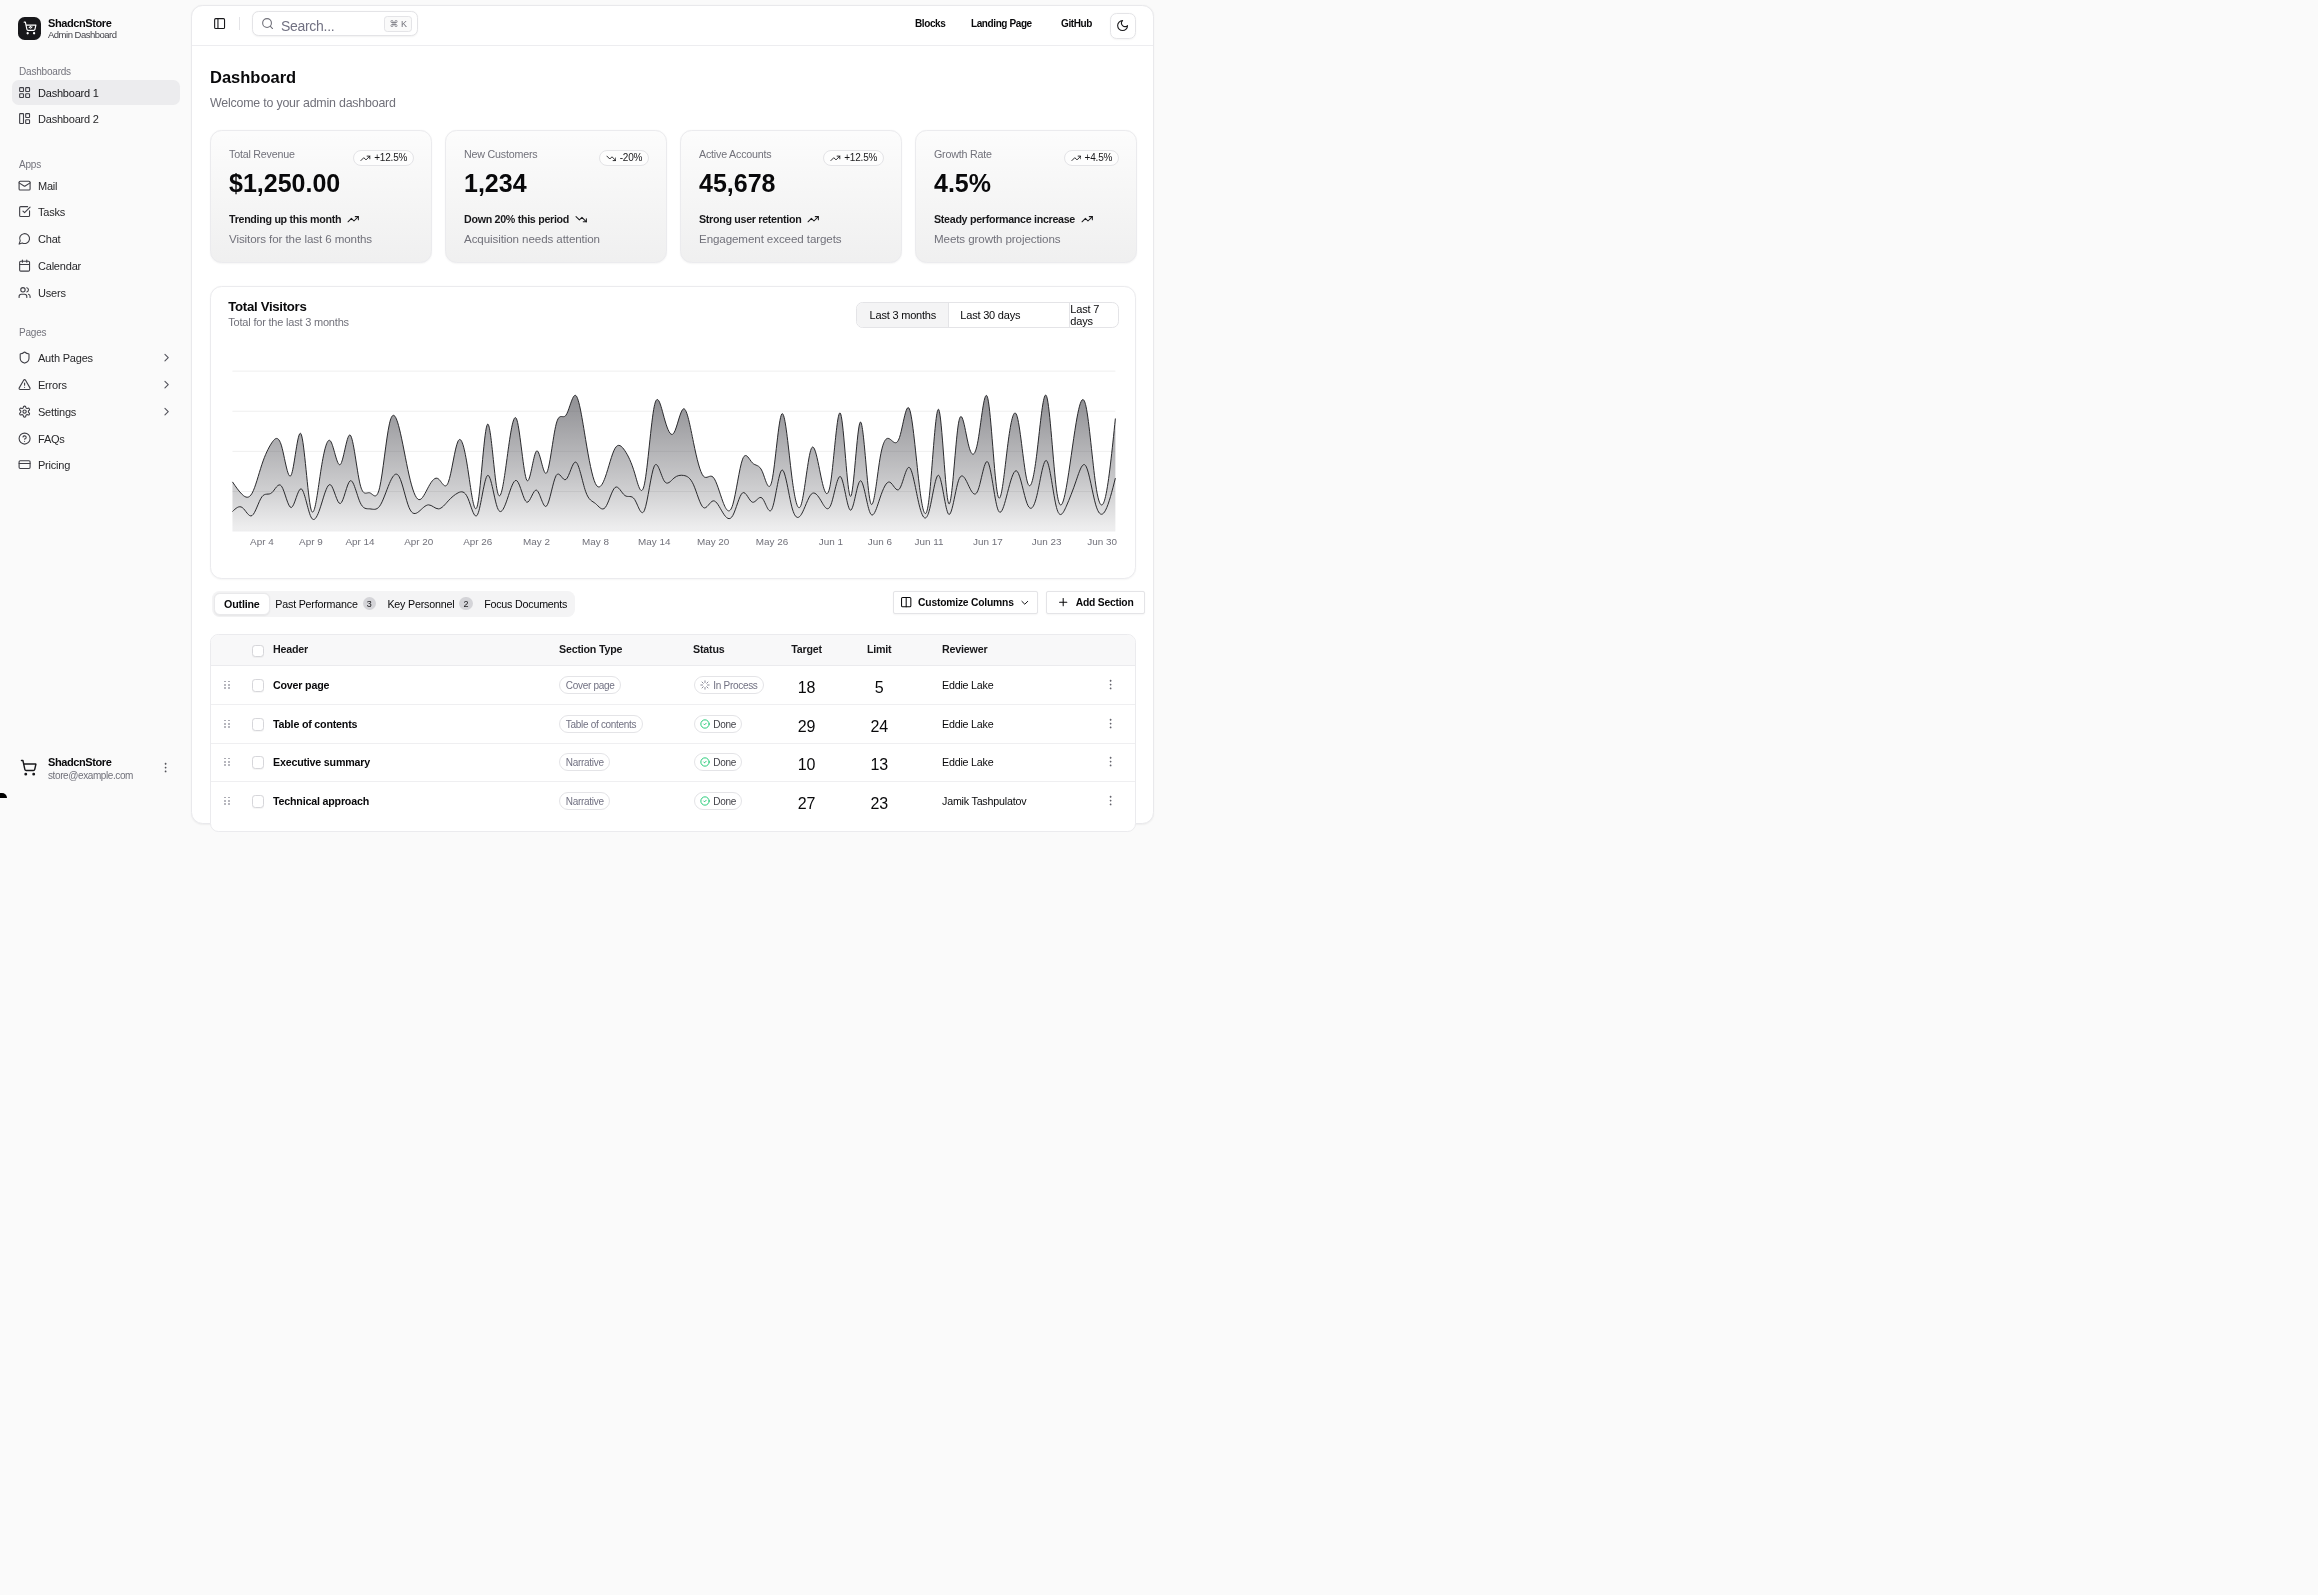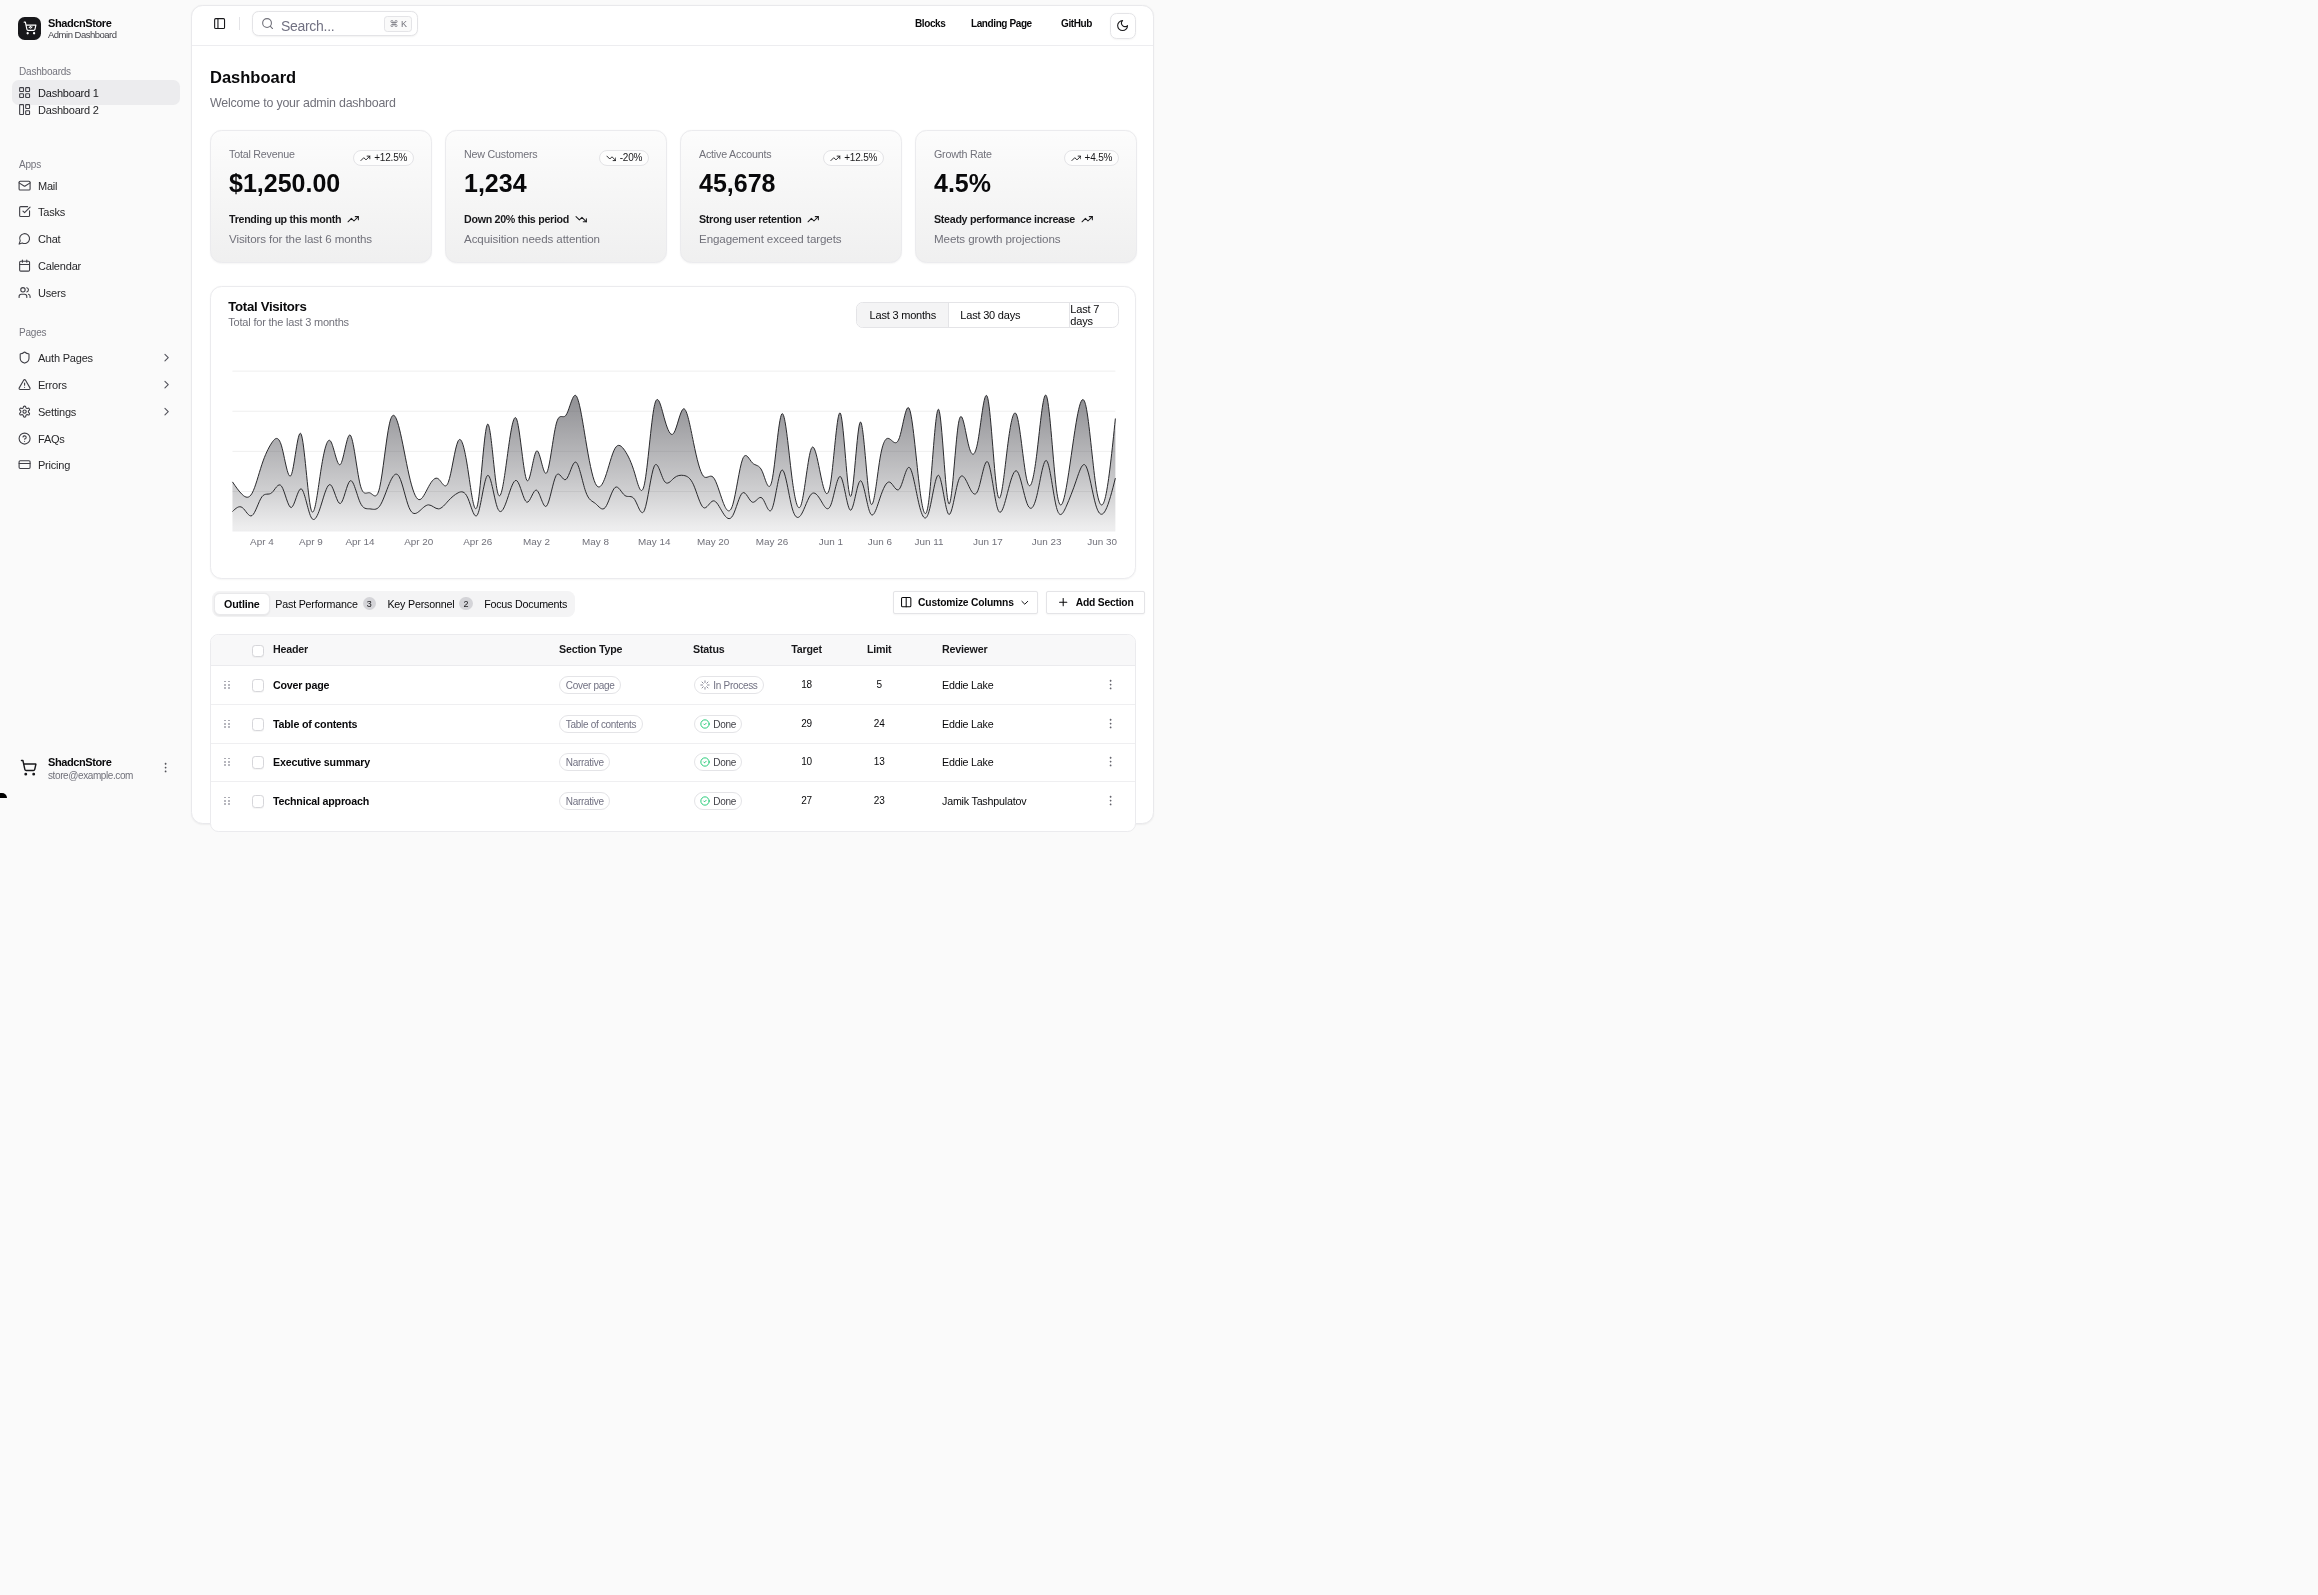--- a/index.html
+++ b/index.html
@@ -16,21 +16,21 @@
 .scard{position:absolute;top:124px;width:222px;height:133px;border:0.8px solid #ebebee;border-radius:11.6px;background:linear-gradient(to top,rgba(9,9,11,0.05),rgba(255,255,255,0) 100%),#fcfcfc;box-shadow:0 0.8px 1.7px rgba(0,0,0,.04);}
 .scard .desc{position:absolute;left:18px;top:17.3px;font-size:10.7px;letter-spacing:-0.2px;color:#71717a;}
 .scard .badge{position:absolute;right:17px;top:18.6px;height:16.5px;border:0.8px solid #e4e4e7;border-radius:825px;background:rgba(255,255,255,.6);display:flex;align-items:center;gap:3.3px;padding:0 5.8px;font-size:10px;font-weight:500;color:#18181b;letter-spacing:-0.2px;}
 .scard .val{position:absolute;left:18px;top:38px;font-size:25px;font-weight:700;color:#09090b;}
 .scard .f1{position:absolute;left:18px;top:82px;font-size:10.7px;font-weight:700;color:#18181b;display:flex;align-items:center;gap:5.8px;letter-spacing:-0.3px;}
 .scard .f2{position:absolute;left:18px;top:101px;font-size:11.6px;color:#71717a;letter-spacing:-0.1px;}
 .tbadge{width:13.2px;height:13.2px;border-radius:825px;background:#d4d4d8;display:flex;align-items:center;justify-content:center;font-size:9px;letter-spacing:0;color:#18181b;}
 .btn{height:23px;border:0.8px solid #e4e4e7;border-radius:2px;background:#fff;box-shadow:0 0.8px 1.7px rgba(0,0,0,.04);display:flex;align-items:center;justify-content:center;font-size:10.3px;font-weight:700;letter-spacing:-0.2px;color:#09090b;}
 .ckbx{width:12.4px;height:12.4px;border:0.8px solid #d6d6da;border-radius:3.3px;background:#fff;box-shadow:0 0.8px 0.8px rgba(0,0,0,.04);}
 .hcell{top:8.3px;font-size:10.7px;font-weight:700;letter-spacing:-0.2px;color:#18181b;}
-.num{font-size:10px;letter-spacing:-0.2px;color:#09090b;text-align:center;}
+.num{font-size:16px;letter-spacing:-0.2px;color:#09090b;text-align:center;}
 .pill{height:18px;border:0.8px solid #e4e4e7;border-radius:825px;background:#fff;display:flex;align-items:center;gap:3.3px;padding:0 5px;font-size:10px;letter-spacing:-0.3px;}
 .pill2{height:18px;border:0.8px solid #e4e4e7;border-radius:825px;background:#fff;display:inline-flex;align-items:center;padding:0 5.8px;font-size:10px;letter-spacing:-0.3px;color:#717182;}
 .dot{width:1.8px;height:1.8px;border-radius:82px;background:#9f9fa8;display:block;}
 </style></head>
 <body>
 
 <div id="sidebar">
   <div class="abs" style="left:18px;top:16.5px;width:23px;height:23px;background:#18181b;border-radius:6.6px;display:flex;align-items:center;justify-content:center;">
       <svg class="ic" style="width:14px;height:14px;color:#fff;" viewBox="0 0 24 24" stroke-width="2">
         <circle cx="8" cy="21" r="1"></circle>
@@ -46,21 +46,21 @@
   <div class="slabel" style="top:66px;">Dashboards</div>
   <div class="sitem active" style="top:80px;">
       <svg class="ic" style="width:13.2px;height:13.2px;" viewBox="0 0 24 24" stroke-width="2">
         <rect width="7" height="7" x="3" y="3" rx="1"></rect>
         <rect width="7" height="7" x="14" y="3" rx="1"></rect>
         <rect width="7" height="7" x="14" y="14" rx="1"></rect>
         <rect width="7" height="7" x="3" y="14" rx="1"></rect>
       </svg>
       <span>Dashboard 1</span>
     </div>
-  <div class="sitem" style="top:91px;align-items:flex-end;">
+  <div class="sitem" style="top:106px;">
       <svg class="ic" style="width:13.2px;height:13.2px;" viewBox="0 0 24 24" stroke-width="2">
         <rect width="7" height="18" x="3" y="3" rx="1"></rect>
         <rect width="7" height="7" x="14" y="3" rx="1"></rect>
         <rect width="7" height="7" x="14" y="14" rx="1"></rect>
       </svg>
       <span>Dashboard 2</span>
     </div>
 
   <div class="slabel" style="top:159px;">Apps</div>
   <div class="sitem" style="top:173px;">

